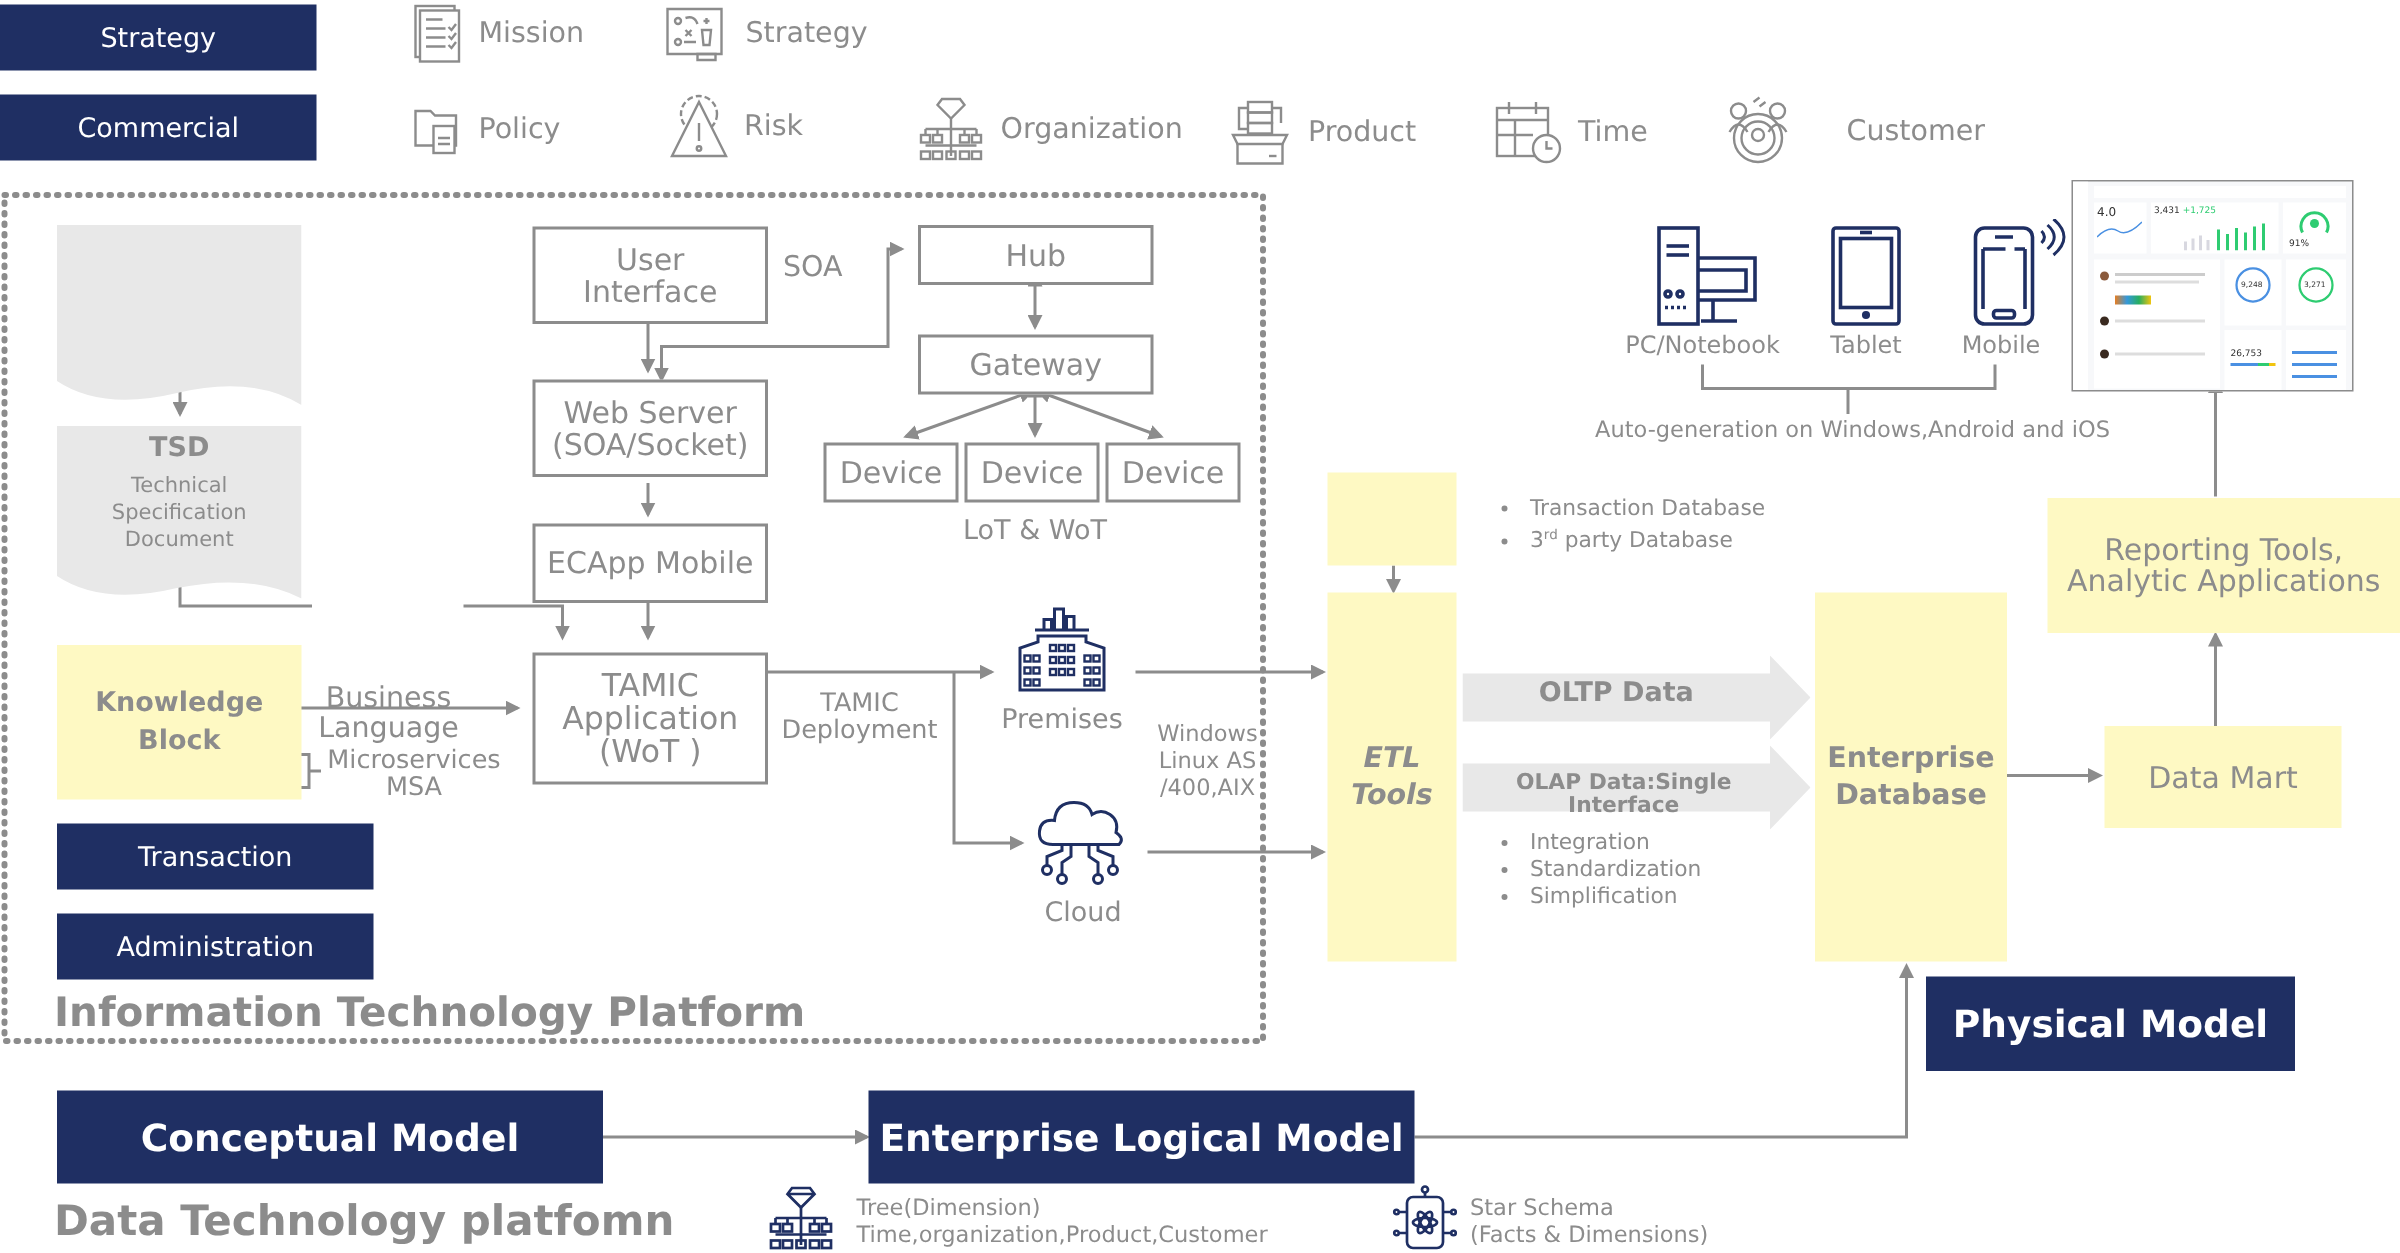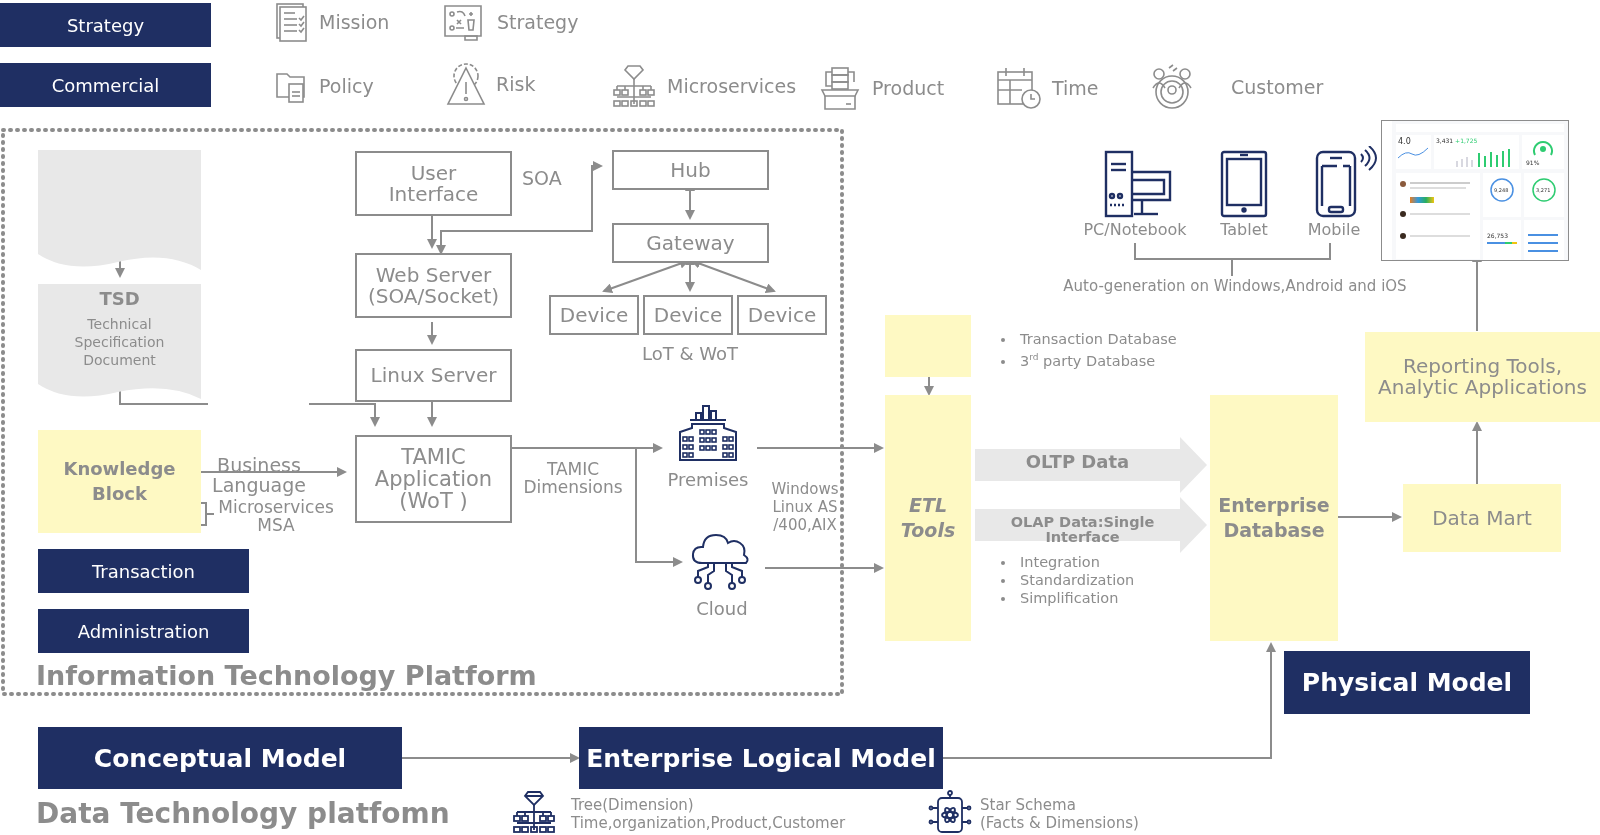--- a/index.html
+++ b/index.html
@@ -133,21 +133,21 @@
     <rect x="3" y="26" width="6" height="5"></rect>
       <rect x="11" y="26" width="6" height="5"></rect>
       <rect x="29" y="26" width="6" height="5"></rect>
       <rect x="37" y="26" width="6" height="5"></rect>
     <rect x="3" y="37" width="6" height="5"></rect>
       <rect x="11" y="37" width="6" height="5"></rect>
       <rect x="20" y="37" width="6" height="5"></rect>
       <rect x="29" y="37" width="6" height="5"></rect>
       <rect x="37" y="37" width="6" height="5"></rect>
   </svg>
-  <span>Microservices</span>
+  <span>Organization</span>
 </div>
 <div class="abs iconlbl" style="left:818px;top:66px;">
   <svg width="44" height="44" viewBox="0 0 44 44" fill="none" stroke="#8c8c8c" stroke-width="1.6">
     <rect x="14" y="2" width="16" height="7"></rect>
       <rect x="14" y="9" width="16" height="7"></rect>
       <rect x="14" y="16" width="16" height="7"></rect>
     <path d="M14 6 h-6 v14 h6 M30 6 h6 v10"></path>
       <path d="M4 24 h36 l-3 6 h-30 z"></path>
       <path d="M7 30 v13 h30 v-13"></path>
     <line x1="28" y1="38" x2="33" y2="38"></line>
@@ -193,23 +193,23 @@
 <div class="abs lbl" style="left:208px;top:412px;width:102px;font-size:19px;margin-top:44px;">Business Language</div>
 <div class="abs gray bold" style="left:38px;top:430px;width:163px;height:103px;font-size:18px;line-height:1.35;padding:0 30px;box-sizing:border-box;">Knowledge Block</div>
 <div class="abs lbl" style="left:214px;top:499px;width:124px;font-size:17px;">Microservices MSA</div>
 <div class="abs navy" style="left:38px;top:549px;width:211px;height:44px;font-size:18px;">Transaction</div>
 <div class="abs navy" style="left:38px;top:609px;width:211px;height:44px;font-size:18px;">Administration</div>
 <div class="abs bold" style="left:36px;top:660px;font-size:27px;color:#8c8c8c;">Information Technology Platform</div>
 
 <div class="abs outline" style="left:355px;top:151px;width:157px;height:65px;font-size:20px;padding:0 24px;">User Interface</div>
 <div class="abs lbl" style="left:522px;top:169px;font-size:19px;">SOA</div>
 <div class="abs outline" style="left:355px;top:253px;width:157px;height:65px;font-size:20px;padding:0 8px;">Web Server (SOA/Socket)</div>
-<div class="abs outline" style="left:355px;top:349px;width:157px;height:53px;font-size:20px;">Linux Server</div>
+<div class="abs outline" style="left:355px;top:349px;width:157px;height:53px;font-size:20px;">ECApp Mobile</div>
 <div class="abs outline" style="left:355px;top:435px;width:157px;height:88px;font-size:21px;padding:0 10px;">TAMIC Application (WoT )</div>
-<div class="abs lbl" style="left:518px;top:461px;width:110px;font-size:17px;">TAMIC Dimensions</div>
+<div class="abs lbl" style="left:518px;top:461px;width:110px;font-size:17px;">TAMIC Deployment</div>
 
 <div class="abs outline" style="left:612px;top:150px;width:157px;height:40px;font-size:20px;">Hub</div>
 <div class="abs outline" style="left:612px;top:223px;width:157px;height:40px;font-size:20px;">Gateway</div>
 <div class="abs outline" style="left:549px;top:295px;width:90px;height:40px;font-size:20px;">Device</div>
 <div class="abs outline" style="left:643px;top:295px;width:90px;height:40px;font-size:20px;">Device</div>
 <div class="abs outline" style="left:737px;top:295px;width:90px;height:40px;font-size:20px;">Device</div>
 <div class="abs lbl" style="left:630px;top:345px;width:120px;font-size:18px;">LoT &amp; WoT</div>
 
 <svg class="abs" style="left:678px;top:404px;" width="60" height="60" viewBox="0 0 60 60" fill="none" stroke="#1f2f63" stroke-width="2">
   <path d="M12 16 h36 M18 16 v-7 h5 v7 M25 16 v-14 h6 v14 M33 16 v-9 h5 v9"></path>

